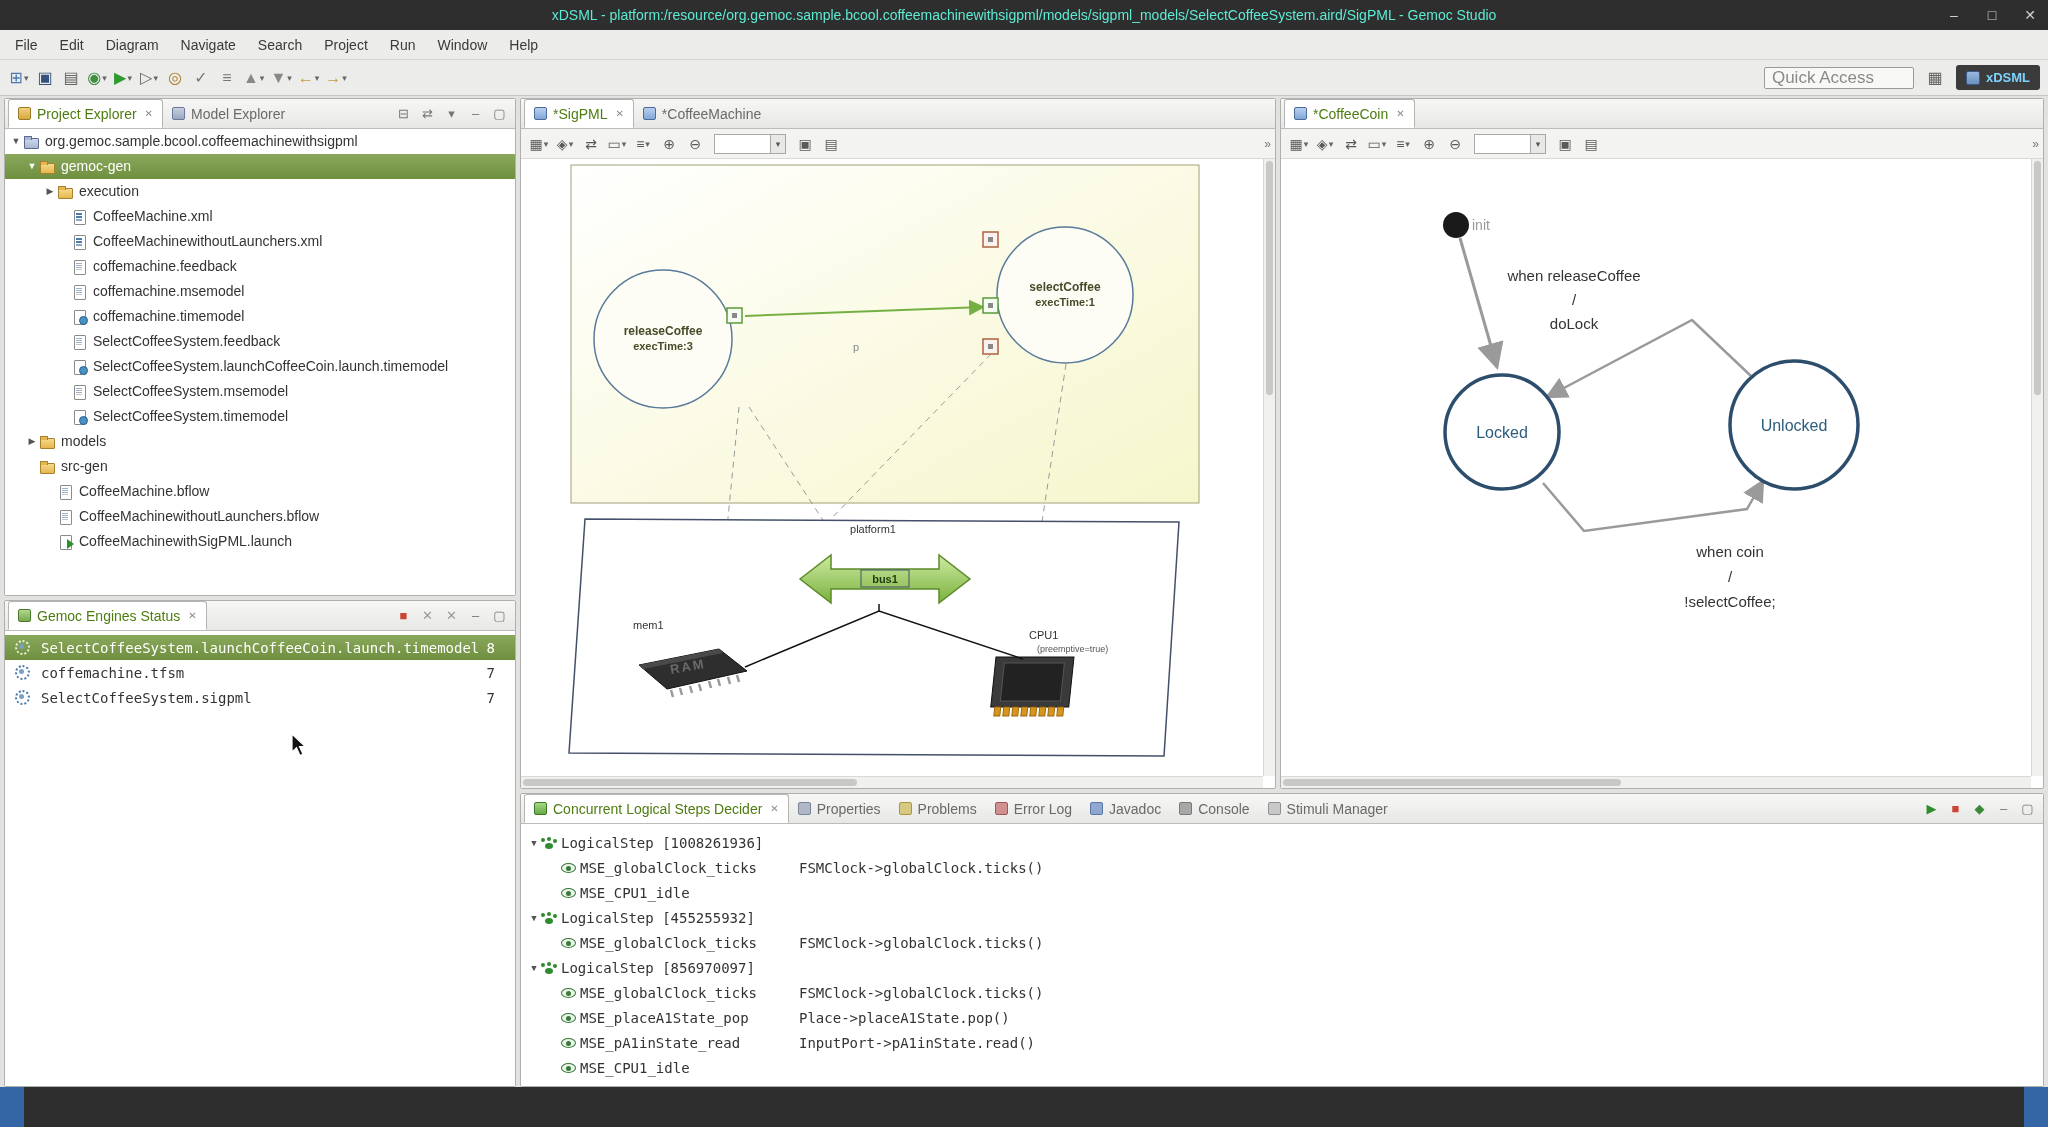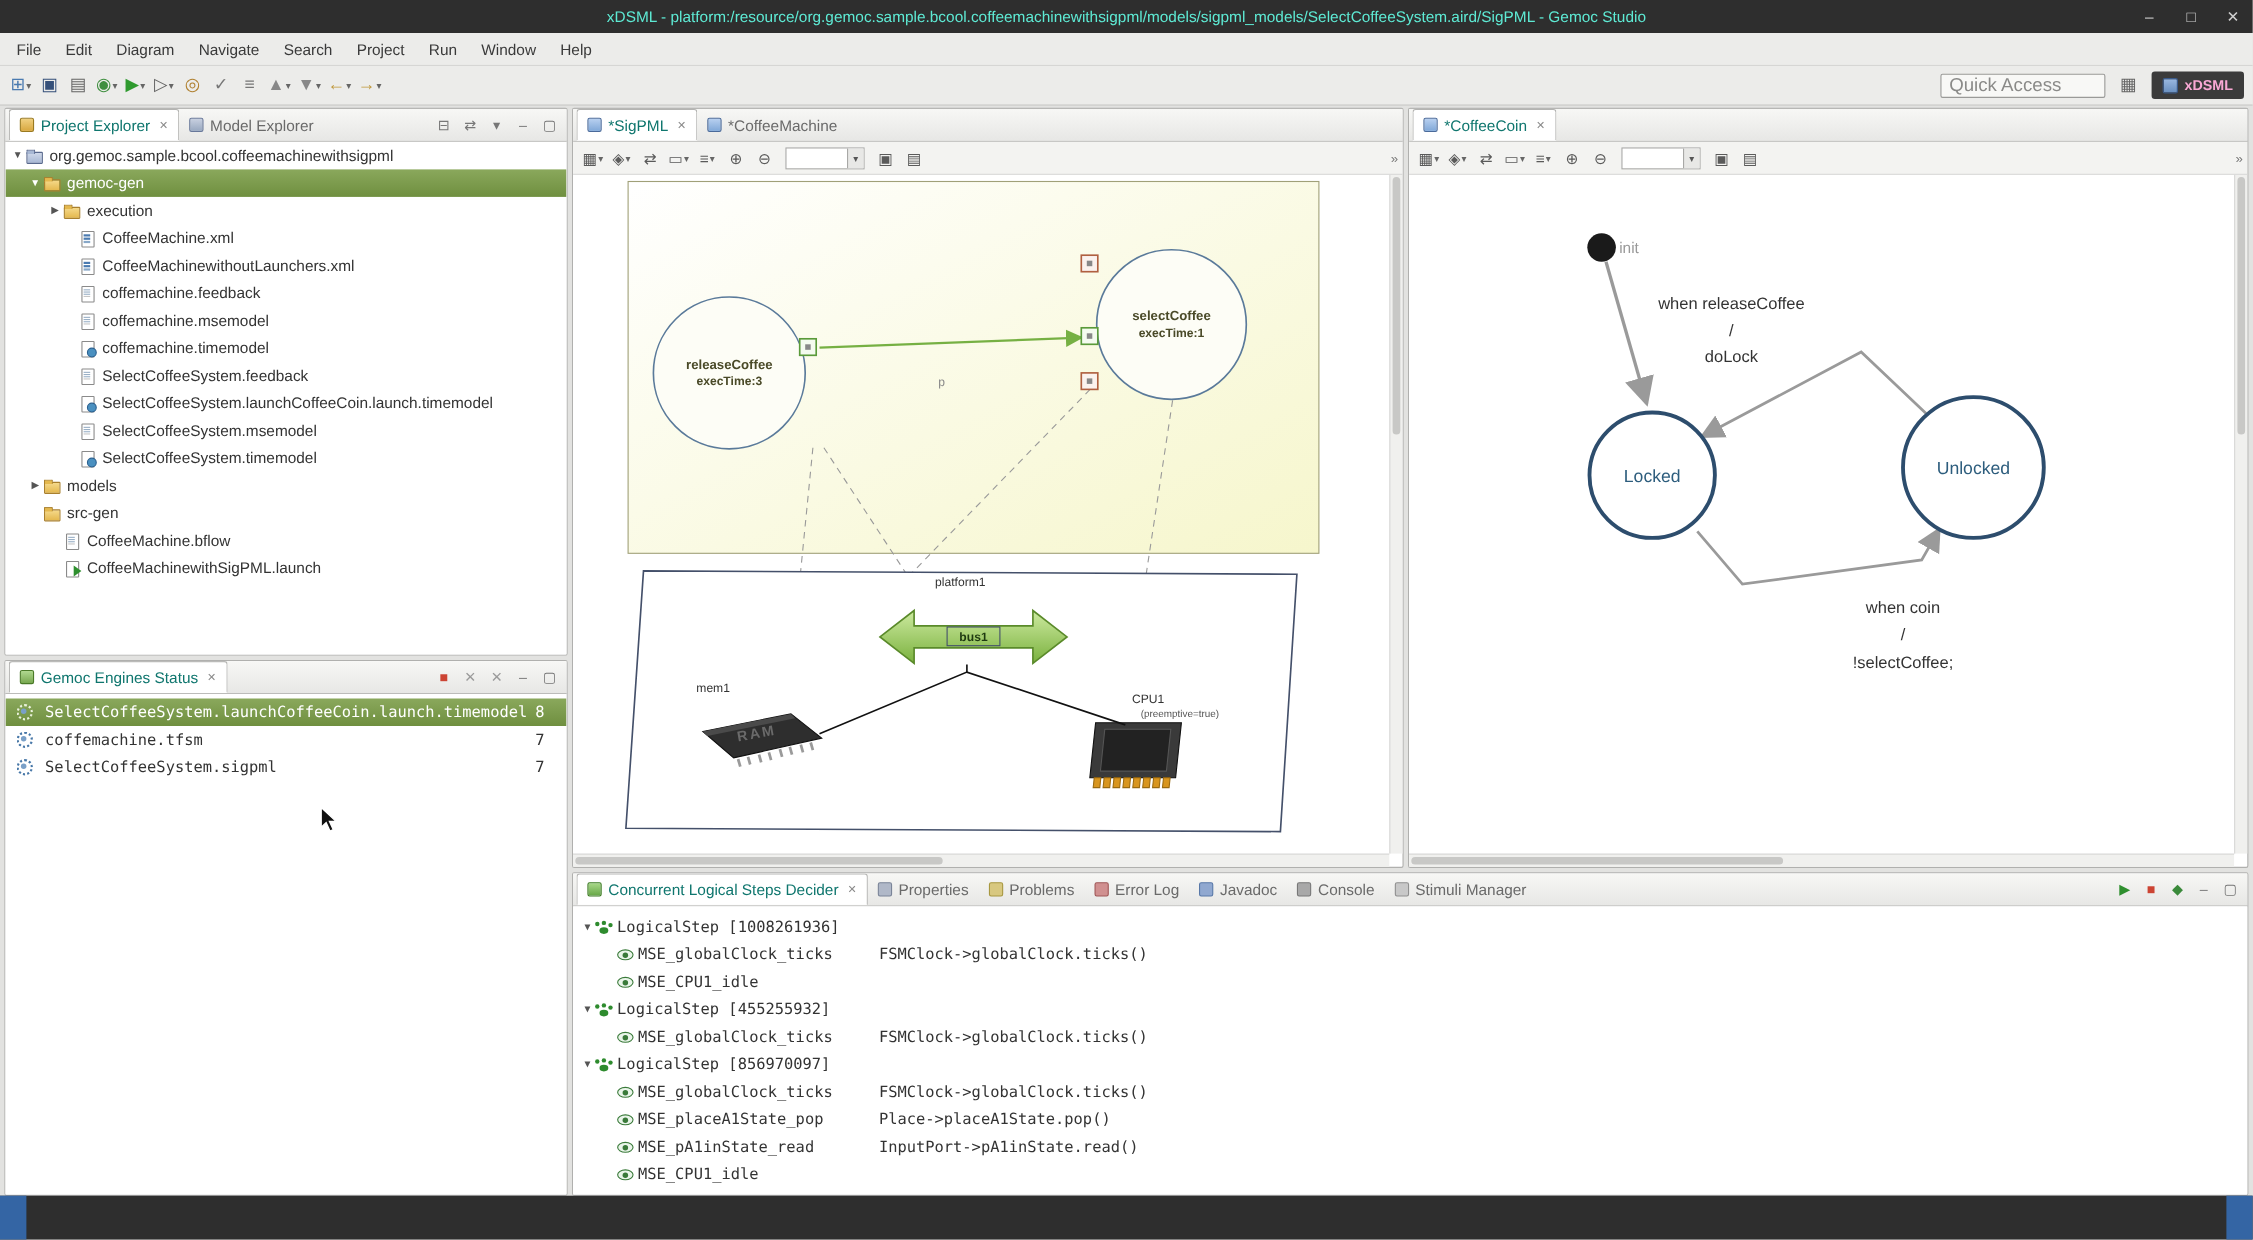--- a/index.html
+++ b/index.html
@@ -13,29 +13,29 @@
   .wincontrols span{color:#cfcfcf;font-size:14px;width:16px;text-align:center}
   .menubar{position:absolute;left:0;top:30px;width:2048px;height:30px;background:#ececea;display:flex;align-items:center;padding-left:4px;border-bottom:1px solid #d6d6d4}
   .menuitem{padding:0 11px;line-height:30px;color:#3a3a3a;font-size:14px}
   .toolbar{position:absolute;left:0;top:60px;width:2048px;height:36px;background:#ececea;border-bottom:1px solid #c6c6c4;display:flex;align-items:center;padding-left:6px}
   .tbtn{height:26px;min-width:24px;display:flex;align-items:center;justify-content:center;border-radius:3px;padding:0 2px;margin:0 1px}
   .tg{font-size:16px;line-height:1}
   .dd{font-size:9px;color:#666;margin-left:1px}
   .dd::after{content:"▾"}
   .toolbar-right{margin-left:auto;display:flex;align-items:center;gap:8px;padding-right:8px}
   .qa{width:150px;height:22px;border:1px solid #9a9a98;border-radius:2px;background:#f8f8f6;color:#8a8a88;font-size:17px;display:flex;align-items:center;padding:0 7px}
-  .persp{height:25px;background:#3b3b3b;border-radius:3px;color:#f9a8d4;display:flex;align-items:center;gap:6px;padding:0 10px;font-size:13px;font-weight:bold}
+  .persp{height:25px;background:#3b3b3b;border-radius:3px;color:#7dd3fc;display:flex;align-items:center;gap:6px;padding:0 10px;font-size:13px;font-weight:bold}
   .persp-ico{width:14px;height:14px;background:linear-gradient(#9ab8e0,#6a90c0);border:1px solid #3a5a8a;border-radius:2px}
 
   
   .panel{position:absolute;background:#fff;border:1px solid #b0b0ae;border-radius:2px}
   .phead{position:absolute;left:0;top:0;right:0;height:30px;background:linear-gradient(#f7f7f5,#e7e7e5);border-bottom:1px solid #bcbcba;display:flex;align-items:flex-end;padding-left:3px}
   .tabs{display:flex;align-items:flex-end;height:30px}
   .tab{display:flex;align-items:center;height:29px;padding:0 9px;font-size:14px;color:#6a6a6a;gap:6px;white-space:nowrap}
-  .tab.active{background:#fff;border:1px solid #b4b4b2;border-bottom:1px solid #fff;border-radius:3px 3px 0 0;color:#0f766e}
+  .tab.active{background:#fff;border:1px solid #b4b4b2;border-bottom:1px solid #fff;border-radius:3px 3px 0 0;color:#4d7c0f}
   .tclose{display:none;font-size:10px;color:#8a8a8a;margin-left:2px}
   .tab.active .tclose{display:inline}
   .tclose::before{content:"✕"}
   .tabico{width:13px;height:13px;border-radius:2px;flex:0 0 13px}
   .i-explorer{background:linear-gradient(#f0d080,#d8a840);border:1px solid #9a7a20}
   .i-modelx{background:linear-gradient(#c8d0e0,#98a8c0);border:1px solid #68789a}
   .i-diagram{background:linear-gradient(#b8d0f0,#80a8d8);border:1px solid #4a6a9a}
   .i-gemoc{background:linear-gradient(#b0d890,#78a850);border:1px solid #4a7a28}
   .i-clsd{background:linear-gradient(#a8d888,#68a848);border:1px solid #3a7a20}
   .i-properties{background:#b0b8c8;border:1px solid #7a8498}
@@ -329,20 +329,25 @@
         <span class="fi i-folder"></span>
         <span class="tlabel">src-gen</span>
       </div>
 
       <div class="trow" style="padding-left: 38px;">
         <span class="arr i-none"></span>
         <span class="fi i-file"></span>
         <span class="tlabel">CoffeeMachine.bflow</span>
       </div>
 
+      <div class="trow" style="padding-left: 38px;">
+        <span class="arr i-none"></span>
+        <span class="fi i-file"></span>
+        <span class="tlabel">CoffeeMachinewithoutLaunchers.bflow</span>
+      </div>
 
       <div class="trow" style="padding-left: 38px;">
         <span class="arr i-none"></span>
         <span class="fi i-launch"></span>
         <span class="tlabel">CoffeeMachinewithSigPML.launch</span>
       </div>
     </div>
 </div>
 
 <div class="panel" style="left:4px;top:600px;width:512px;height:487px">

